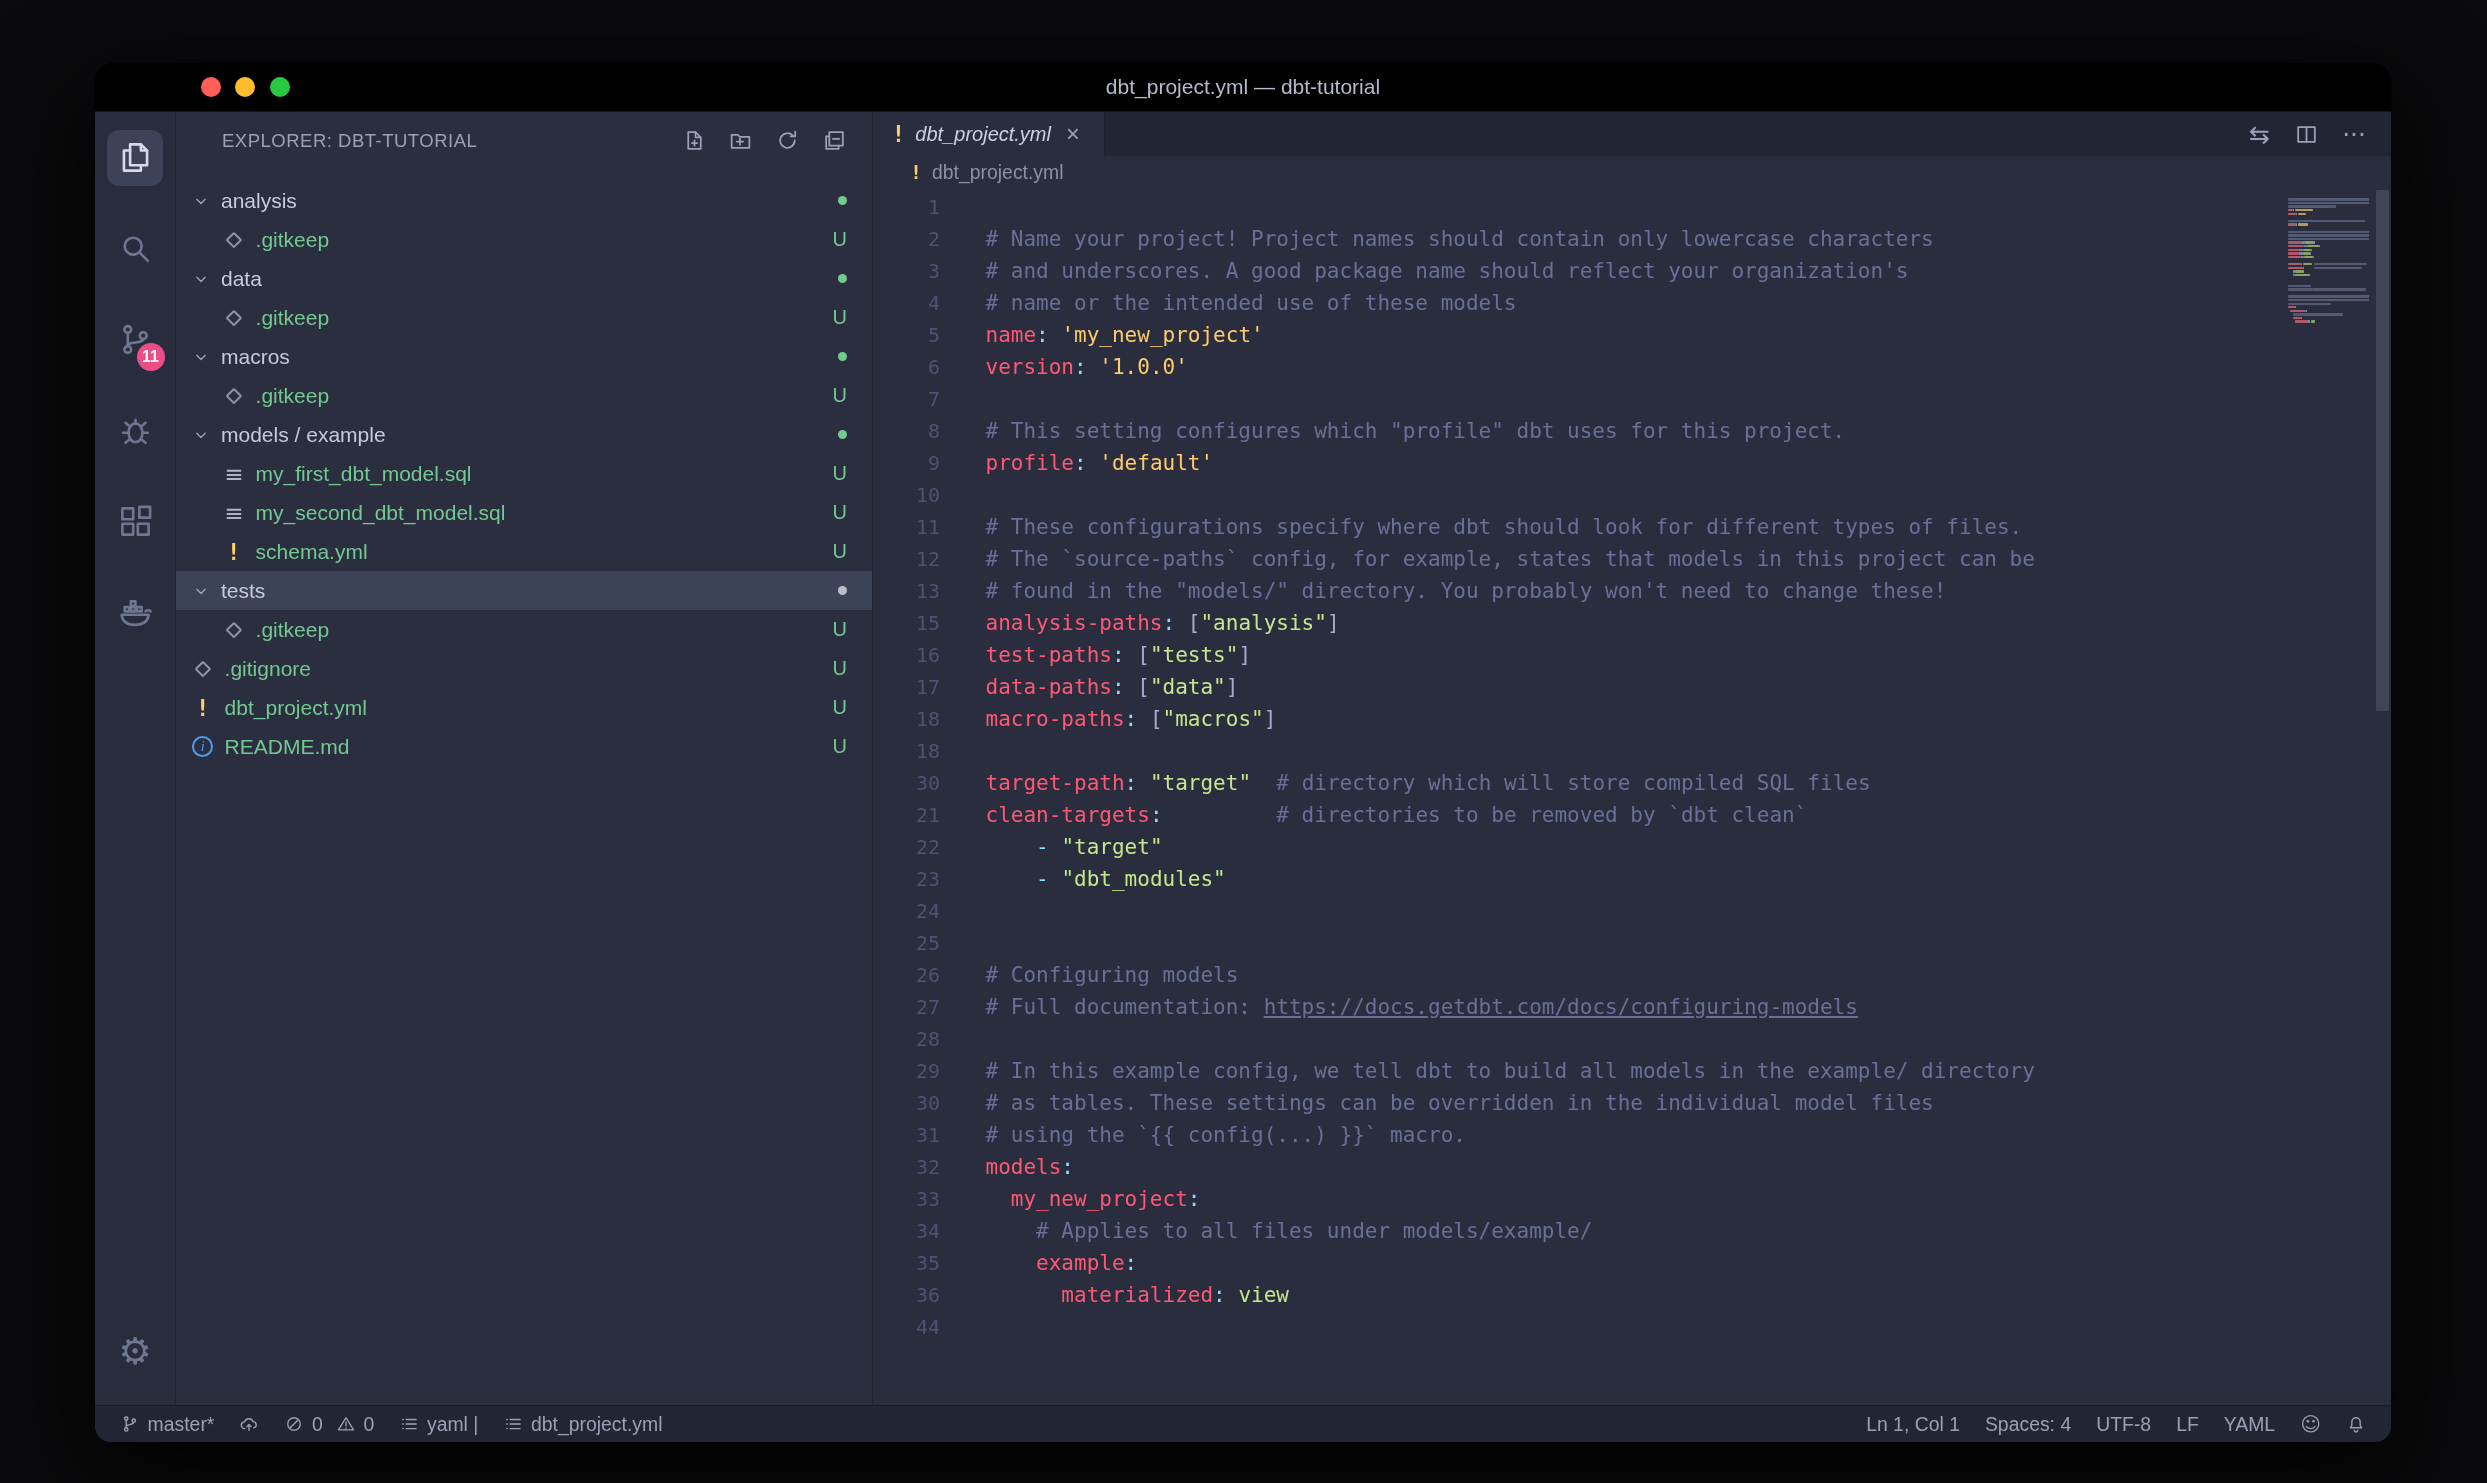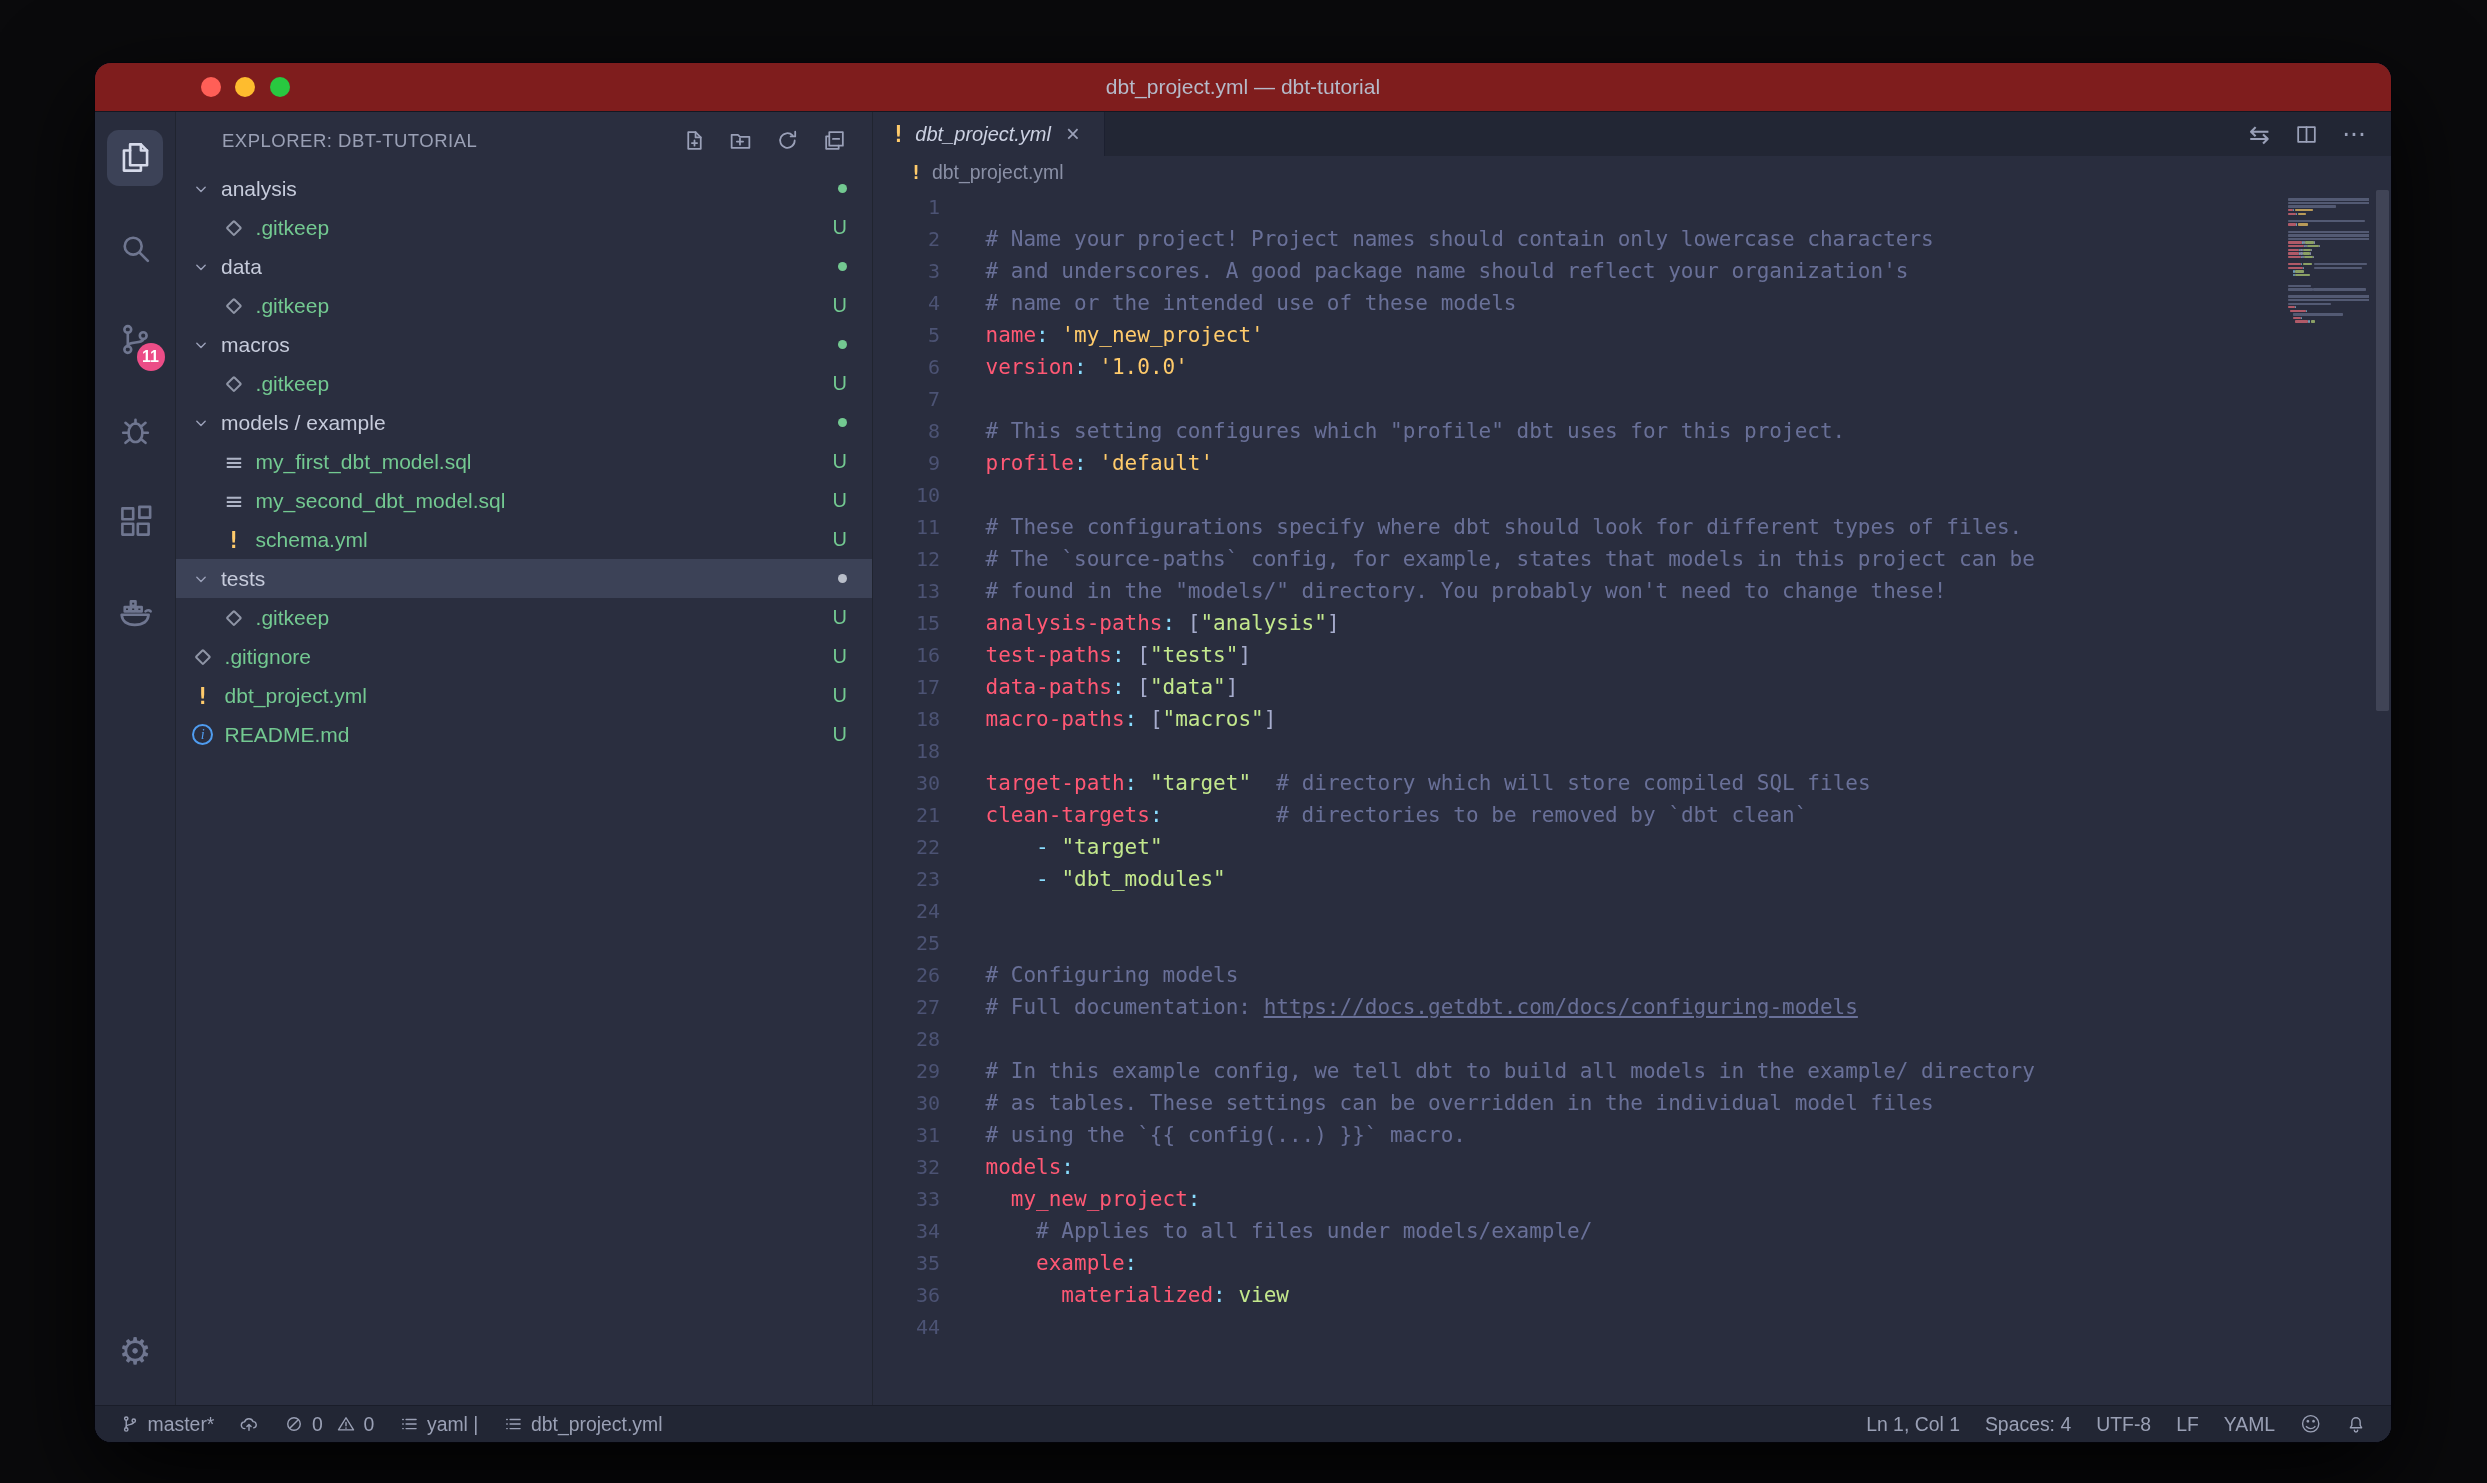--- a/index.html
+++ b/index.html
@@ -2,21 +2,21 @@
 <html style="font-size:13.5px"><head>
 <meta charset="utf-8">
 <style>
   *{margin:0;padding:0;box-sizing:border-box}
   html,body{width:2487px;height:1484px;background:#0a0a0c;overflow:hidden;
     font-family:"Liberation Sans","DejaVu Sans",sans-serif;-webkit-font-smoothing:antialiased}
   .window{position:absolute;left:94px;top:62px;width:2298px;height:1381px;background:#292d3e;
     border-radius:17px;overflow:hidden;border:0.8px solid #04040a;box-shadow:0 34px 101px rgba(0,0,0,.9);
     display:flex;flex-direction:column}
   
-  .titlebar{height:49px;background:#7f1d1d;border-bottom:0.8px solid #141722;display:flex;align-items:center;position:relative;flex:0 0 auto}
+  .titlebar{height:49px;background:#000000;border-bottom:0.8px solid #141722;display:flex;align-items:center;position:relative;flex:0 0 auto}
   .lights{position:absolute;left:106px;display:flex;gap:14.3px}
   .light{width:20px;height:20px;border-radius:50%}
   .title{width:100%;text-align:center;color:#b6bac9;font-size:21px}
   
   .main{flex:1;display:flex;min-height:0}
   .activitybar{width:81px;background:#282c3c;border-right:0.8px solid #20242f;display:flex;flex-direction:column;justify-content:space-between;align-items:center;padding-bottom:8.4px;flex:0 0 auto}
   .ab-group{display:flex;flex-direction:column;align-items:center;width:100%}
   .ab-item{width:81px;height:91px;display:flex;align-items:center;justify-content:center;color:#6f7690;position:relative;cursor:pointer}
   .ab-item.active{color:#d6daea}
   .tile{width:56px;height:56px;border-radius:11.8px;display:flex;align-items:center;justify-content:center}
@@ -195,21 +195,21 @@
                 <svg width="25" height="25" viewBox="0 0 24 24" fill="none" stroke="currentColor" stroke-width="1.7" stroke-linecap="round" stroke-linejoin="round">
                   <rect x="7" y="4" width="13" height="13"></rect>
                   <path d="M10.5 10.5h6"></path>
                   <path d="M7 8H4v12h12v-3"></path>
                 </svg>
               </span>
             </span>
           </span>
       </div>
       <div class="tree" id="file-tree">
-          <div class="tree-row" style="padding-left: 15px;">
+          <div class="tree-row" style="padding-left: 15px; margin-top: 12px;">
             <span class="chev">
               <svg width="20" height="20" viewBox="0 0 24 24" fill="none" stroke="currentColor" stroke-width="1.7" stroke-linecap="round" stroke-linejoin="round">
                 <path d="M7 10l5 5 5-5"></path>
               </svg>
             </span>
             <span class="lbl">analysis</span>
             <span class="dot" style="background: rgb(115, 201, 145);"></span>
           </div>
           <div class="tree-row untracked" style="padding-left: 46px;">
             <span class="fi">

